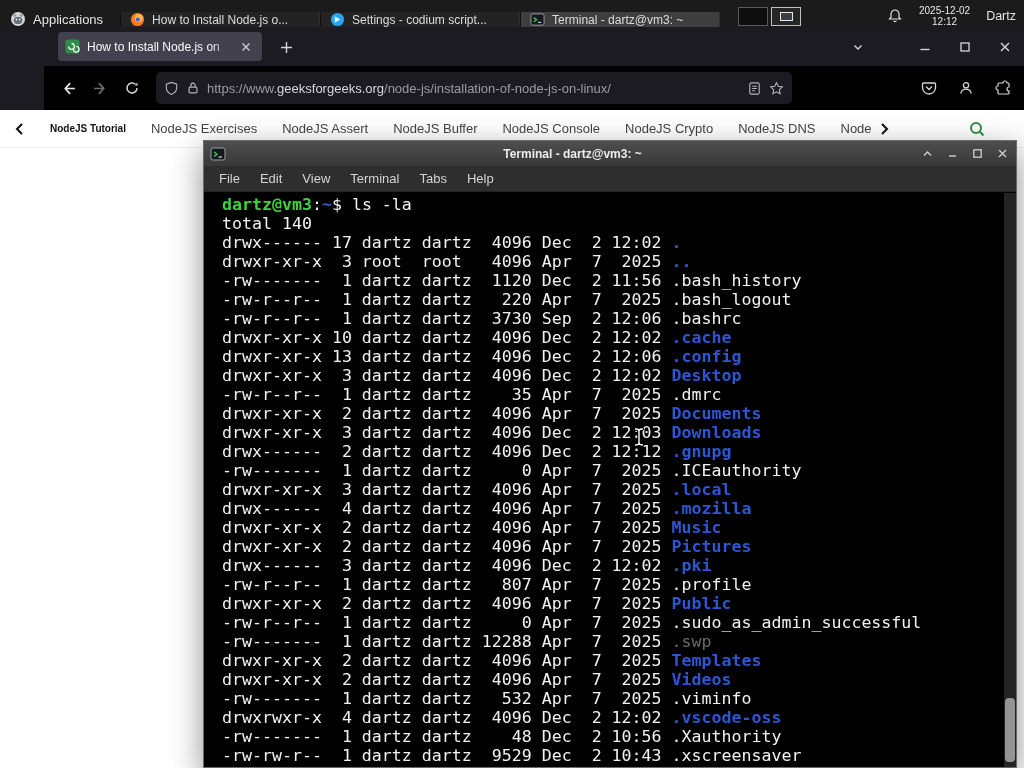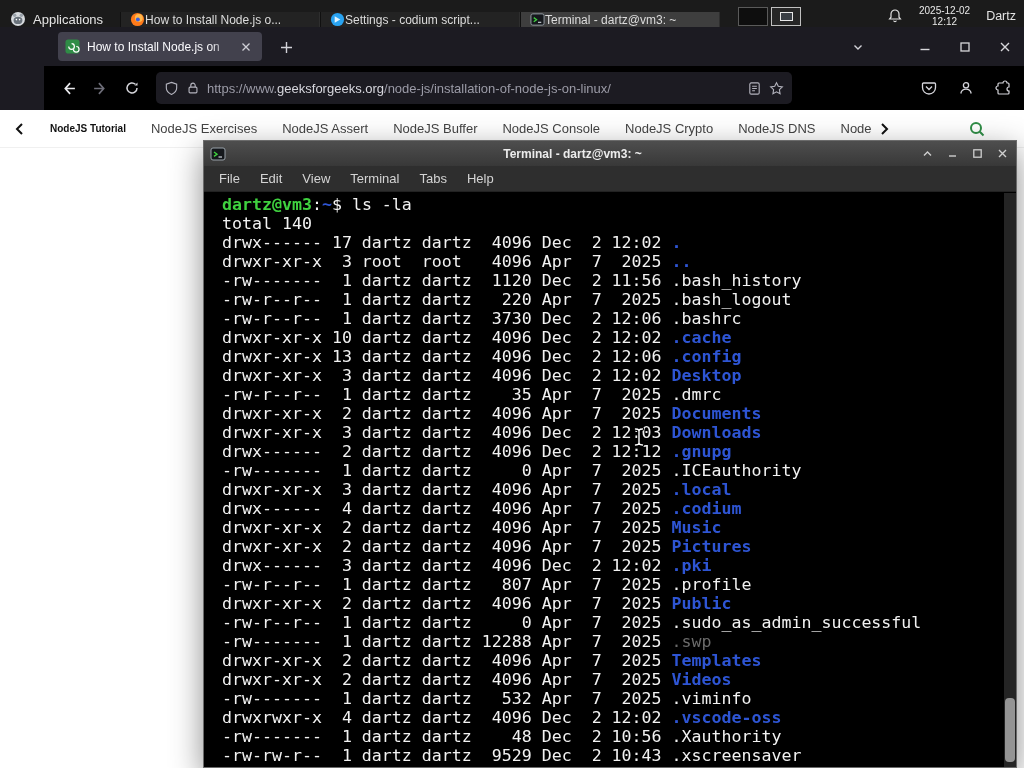--- a/index.html
+++ b/index.html
@@ -4,21 +4,21 @@
 <style>
   * { margin:0; padding:0; box-sizing:border-box; }
   html,body { width:1024px; height:768px; overflow:hidden; }
   body { font-family:"Liberation Sans", sans-serif; background:#ffffff; position:relative; }
 
   
   .panel { position:absolute; top:0; left:0; width:1024px; height:27px; background:#1b1b1b;
            display:flex; align-items:flex-end; color:#e4e4e4; z-index:50; }
   .apps-btn { display:flex; align-items:center; gap:7px; padding:0 10px; font-size:13px; }
   .panel-sep { width:1px; background:#3d3d3d; margin:4px 3px; }
-  .task-btn { width:200px; display:flex; align-items:center; padding:0 9px;
+  .task-btn { width:200px; display:flex; align-items:center; gap:7px; padding:0 9px;
               font-size:12px; color:#dcdcdc; background:#232323; border-left:1px solid #101010;
               border-right:1px solid #2e2e2e; white-space:nowrap; overflow:hidden; }
   .task-btn.active { background:#3e3e3e; }
   .task-btn span { overflow:hidden; white-space:nowrap; }
   .panel-right { margin-left:auto; display:flex; align-items:center; }
   .pager { display:flex; gap:3px; margin-right:86px; }
   .pager-cell { width:30px; height:19px; background:#0e0e0e; border:1px solid #5a5a5a; }
   .pager-cell.active { background:#262626; border-color:#c0c0c0; position:relative; }
   .pager-win { position:absolute; left:8px; top:4px; width:13px; height:9px; border:1px solid #e8e8e8; background:#3a3f45; }
   .bell { margin-right:16px; display:flex; }
@@ -347,31 +347,31 @@
     <span class="menu-item">Tabs</span>
     <span class="menu-item">Help</span>
   </div>
   <div class="term-body">
       <div class="tline"><span class="c-green">dartz@vm3</span><span class="c-fg">:</span><span class="c-blue">~</span><span class="c-fg">$ ls -la</span></div>
       <div class="tline"><span class="c-fg">total 140</span></div>
       <div class="tline"><span class="c-fg">drwx------ 17 dartz dartz  4096 Dec  2 12:02 </span><span class="c-blue">.</span></div>
       <div class="tline"><span class="c-fg">drwxr-xr-x  3 root  root   4096 Apr  7  2025 </span><span class="c-blue">..</span></div>
       <div class="tline"><span class="c-fg">-rw-------  1 dartz dartz  1120 Dec  2 11:56 .bash_history</span></div>
       <div class="tline"><span class="c-fg">-rw-r--r--  1 dartz dartz   220 Apr  7  2025 .bash_logout</span></div>
-      <div class="tline"><span class="c-fg">-rw-r--r--  1 dartz dartz  3730 Dec  2 12:06 .bashrc</span></div>
+      <div class="tline"><span class="c-fg">-rw-r--r--  1 dartz dartz  3730 Sep  2 12:06 .bashrc</span></div>
       <div class="tline"><span class="c-fg">drwxr-xr-x 10 dartz dartz  4096 Dec  2 12:02 </span><span class="c-blue">.cache</span></div>
       <div class="tline"><span class="c-fg">drwxr-xr-x 13 dartz dartz  4096 Dec  2 12:06 </span><span class="c-blue">.config</span></div>
       <div class="tline"><span class="c-fg">drwxr-xr-x  3 dartz dartz  4096 Dec  2 12:02 </span><span class="c-blue">Desktop</span></div>
       <div class="tline"><span class="c-fg">-rw-r--r--  1 dartz dartz    35 Apr  7  2025 .dmrc</span></div>
       <div class="tline"><span class="c-fg">drwxr-xr-x  2 dartz dartz  4096 Apr  7  2025 </span><span class="c-blue">Documents</span></div>
       <div class="tline"><span class="c-fg">drwxr-xr-x  3 dartz dartz  4096 Dec  2 12:03 </span><span class="c-blue">Downloads</span></div>
       <div class="tline"><span class="c-fg">drwx------  2 dartz dartz  4096 Dec  2 12:12 </span><span class="c-blue">.gnupg</span></div>
       <div class="tline"><span class="c-fg">-rw-------  1 dartz dartz     0 Apr  7  2025 .ICEauthority</span></div>
       <div class="tline"><span class="c-fg">drwxr-xr-x  3 dartz dartz  4096 Apr  7  2025 </span><span class="c-blue">.local</span></div>
-      <div class="tline"><span class="c-fg">drwx------  4 dartz dartz  4096 Apr  7  2025 </span><span class="c-blue">.codium</span></div>
+      <div class="tline"><span class="c-fg">drwx------  4 dartz dartz  4096 Apr  7  2025 </span><span class="c-blue">.mozilla</span></div>
       <div class="tline"><span class="c-fg">drwxr-xr-x  2 dartz dartz  4096 Apr  7  2025 </span><span class="c-blue">Music</span></div>
       <div class="tline"><span class="c-fg">drwxr-xr-x  2 dartz dartz  4096 Apr  7  2025 </span><span class="c-blue">Pictures</span></div>
       <div class="tline"><span class="c-fg">drwx------  3 dartz dartz  4096 Dec  2 12:02 </span><span class="c-blue">.pki</span></div>
       <div class="tline"><span class="c-fg">-rw-r--r--  1 dartz dartz   807 Apr  7  2025 .profile</span></div>
       <div class="tline"><span class="c-fg">drwxr-xr-x  2 dartz dartz  4096 Apr  7  2025 </span><span class="c-blue">Public</span></div>
       <div class="tline"><span class="c-fg">-rw-r--r--  1 dartz dartz     0 Apr  7  2025 .sudo_as_admin_successful</span></div>
       <div class="tline"><span class="c-fg">-rw-------  1 dartz dartz 12288 Apr  7  2025 </span><span class="c-dim">.swp</span></div>
       <div class="tline"><span class="c-fg">drwxr-xr-x  2 dartz dartz  4096 Apr  7  2025 </span><span class="c-blue">Templates</span></div>
       <div class="tline"><span class="c-fg">drwxr-xr-x  2 dartz dartz  4096 Apr  7  2025 </span><span class="c-blue">Videos</span></div>
       <div class="tline"><span class="c-fg">-rw-------  1 dartz dartz   532 Apr  7  2025 .viminfo</span></div>

